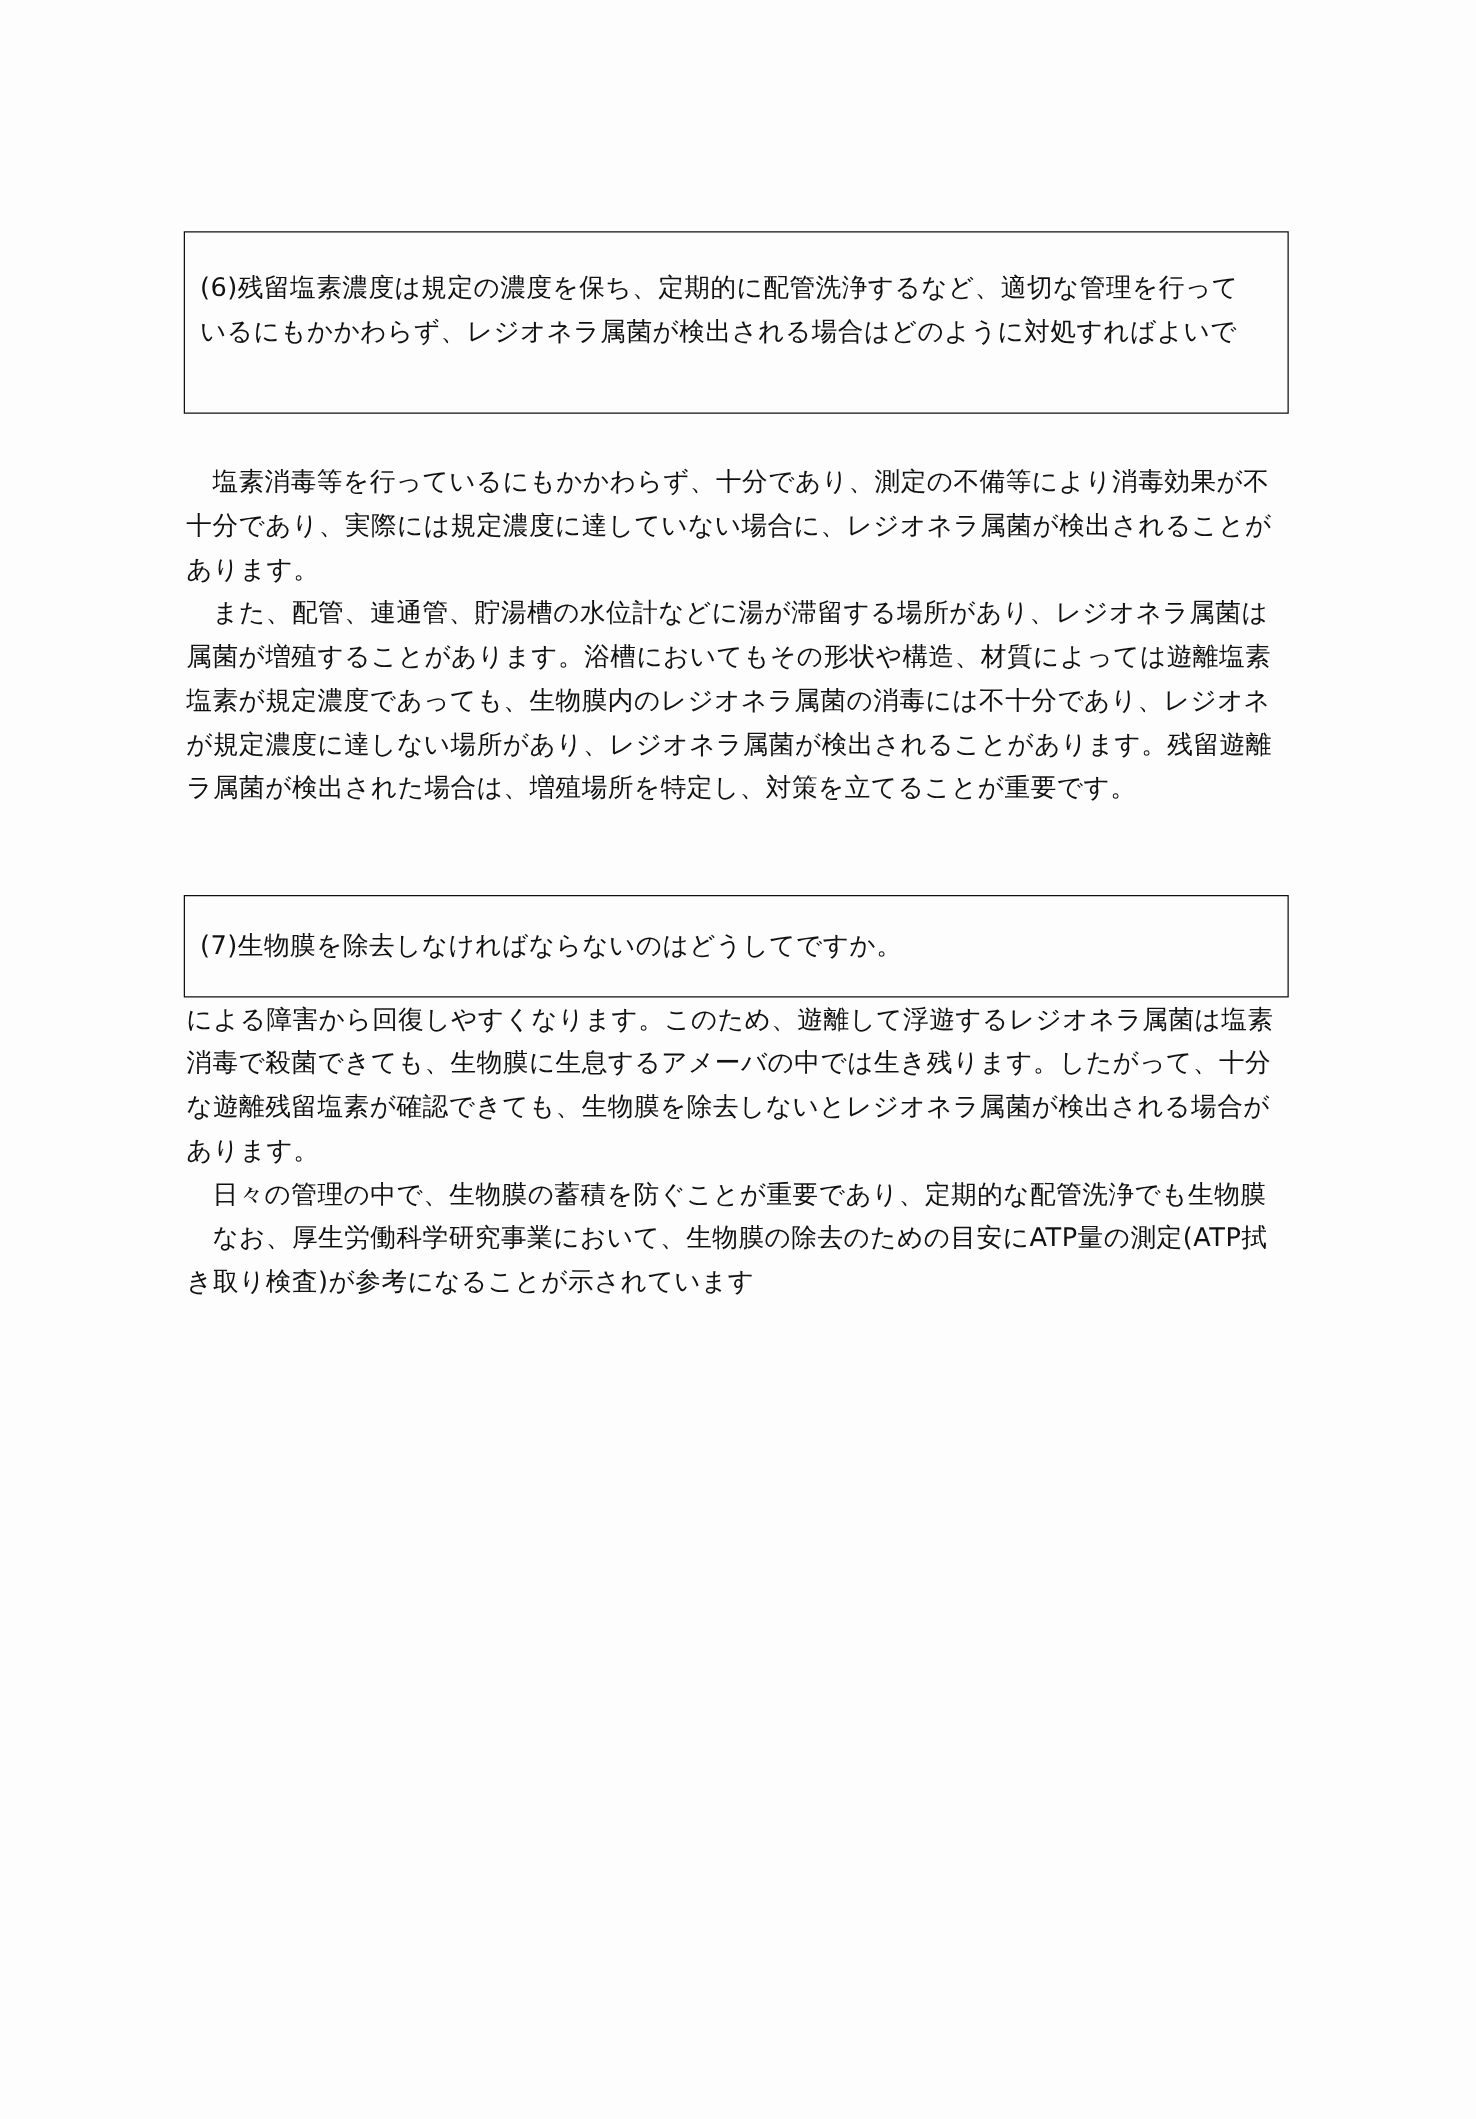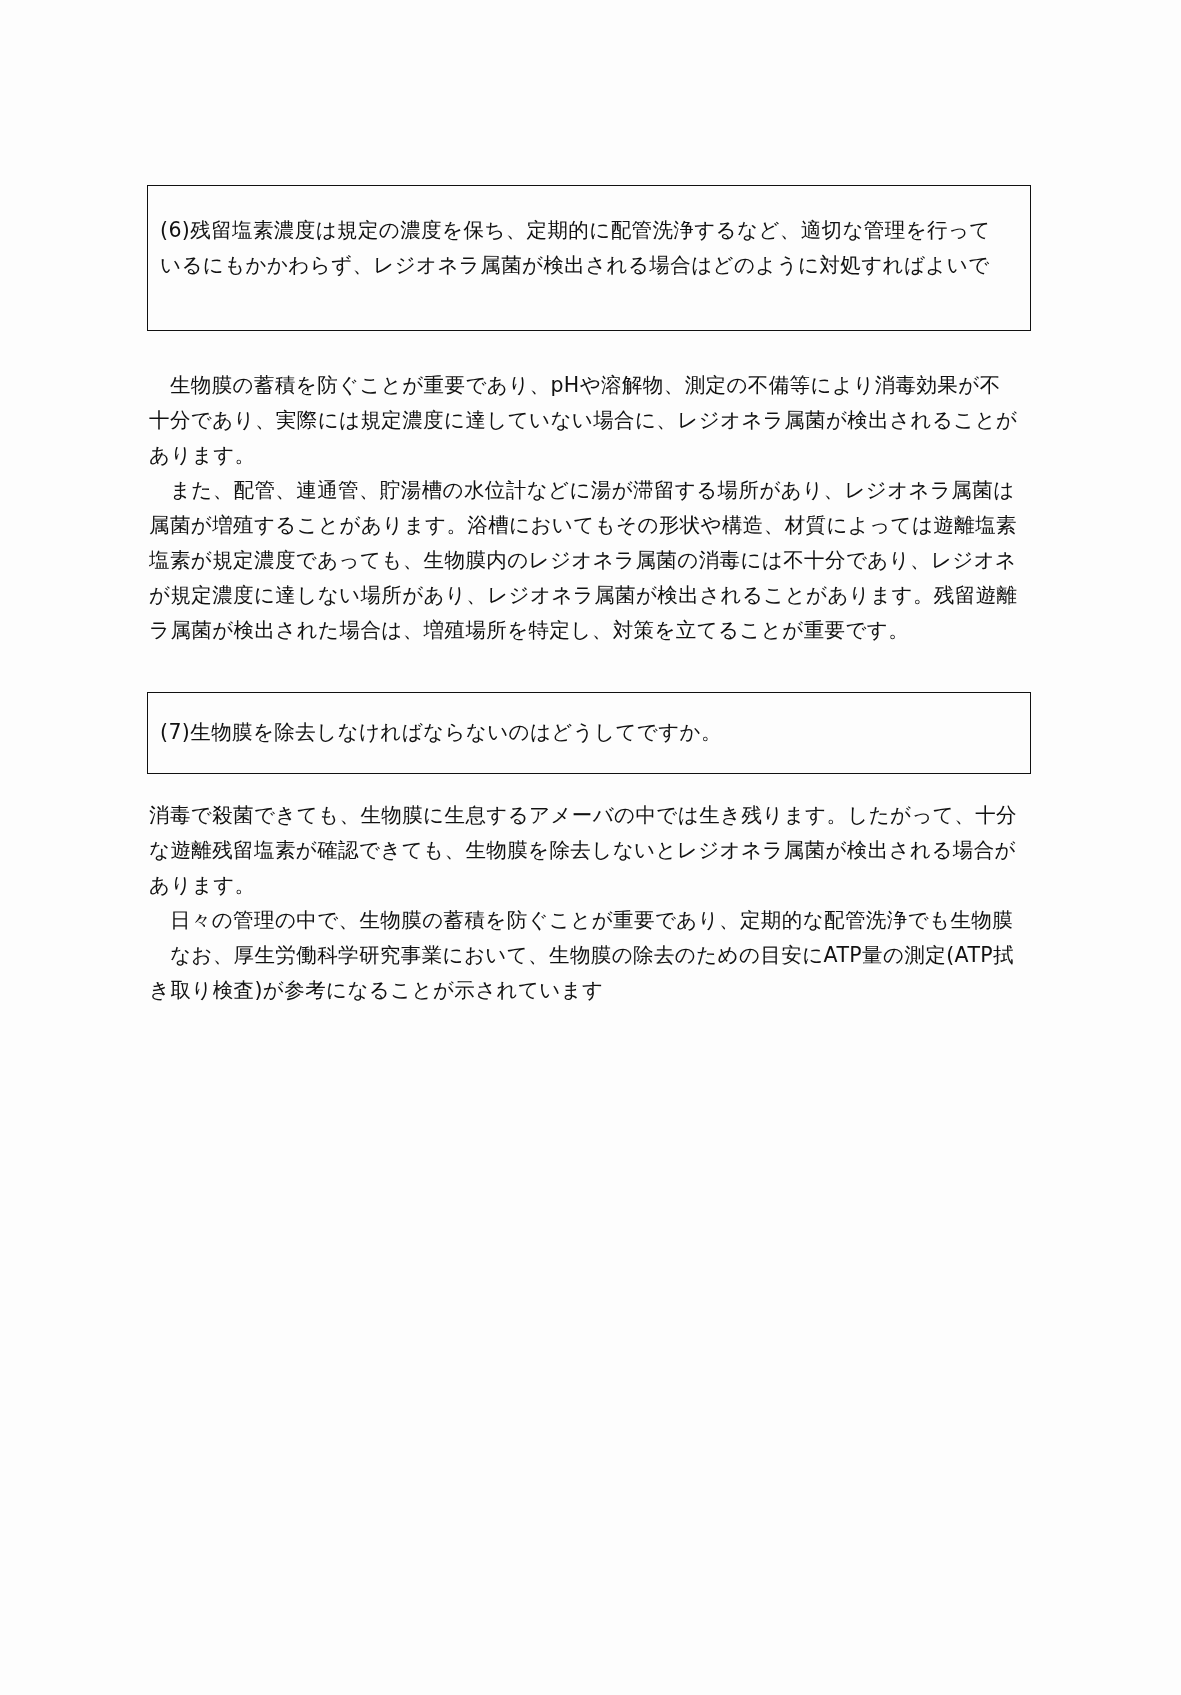--- a/index.html
+++ b/index.html
@@ -31,41 +31,42 @@
 
   <div class="qbox" style="top:147px;height:146px;padding-top:27px;">
     <div class="qtext">
       <span class="line">(6)残留塩素濃度は規定の濃度を保ち、定期的に配管洗浄するなど、適切な管理を行って</span>
       <span class="line">いるにもかかわらず、レジオネラ属菌が検出される場合はどのように対処すればよいで</span>
     </div>
   </div>
 
   <div class="para" style="top:330px;">
     <div>
-      <span class="line">　生物膜の蓄積を防ぐことが重要であり、pHや溶解物、測定の不備等により消毒効果が不</span>
+      <span class="line">　塩素消毒等を行っているにもかかわらず、十分であり、測定の不備等により消毒効果が不</span>
       <span class="line">十分であり、実際には規定濃度に達していない場合に、レジオネラ属菌が検出されることが</span>
       <span class="line">あります。</span>
     </div>
     <div>
       <span class="line">　また、配管、連通管、貯湯槽の水位計などに湯が滞留する場所があり、レジオネラ属菌は</span>
       <span class="line">属菌が増殖することがあります。浴槽においてもその形状や構造、材質によっては遊離塩素</span>
       <span class="line">塩素が規定濃度であっても、生物膜内のレジオネラ属菌の消毒には不十分であり、レジオネ</span>
       <span class="line">が規定濃度に達しない場所があり、レジオネラ属菌が検出されることがあります。残留遊離</span>
       <span class="line">ラ属菌が検出された場合は、増殖場所を特定し、対策を立てることが重要です。</span>
     </div>
   </div>
 
-  <div class="qbox" style="top:654px;height:82px;padding-top:22px;">
+  <div class="qbox" style="top:678px;height:82px;padding-top:22px;">
     <div class="qtext">
       <span class="line">(7)生物膜を除去しなければならないのはどうしてですか。</span>
     </div>
   </div>
 
   <div class="para" style="top:760px;">
     <div>
+      <span class="line">による障害から回復しやすくなります。このため、遊離して浮遊するレジオネラ属菌は塩素</span>
       <span class="line">消毒で殺菌できても、生物膜に生息するアメーバの中では生き残ります。したがって、十分</span>
       <span class="line">な遊離残留塩素が確認できても、生物膜を除去しないとレジオネラ属菌が検出される場合が</span>
       <span class="line">あります。</span>
     </div>
     <div>
       <span class="line">　日々の管理の中で、生物膜の蓄積を防ぐことが重要であり、定期的な配管洗浄でも生物膜</span>
     </div>
     <div>
       <span class="line">　なお、厚生労働科学研究事業において、生物膜の除去のための目安にATP量の測定(ATP拭</span>
       <span class="line">き取り検査)が参考になることが示されています</span>

